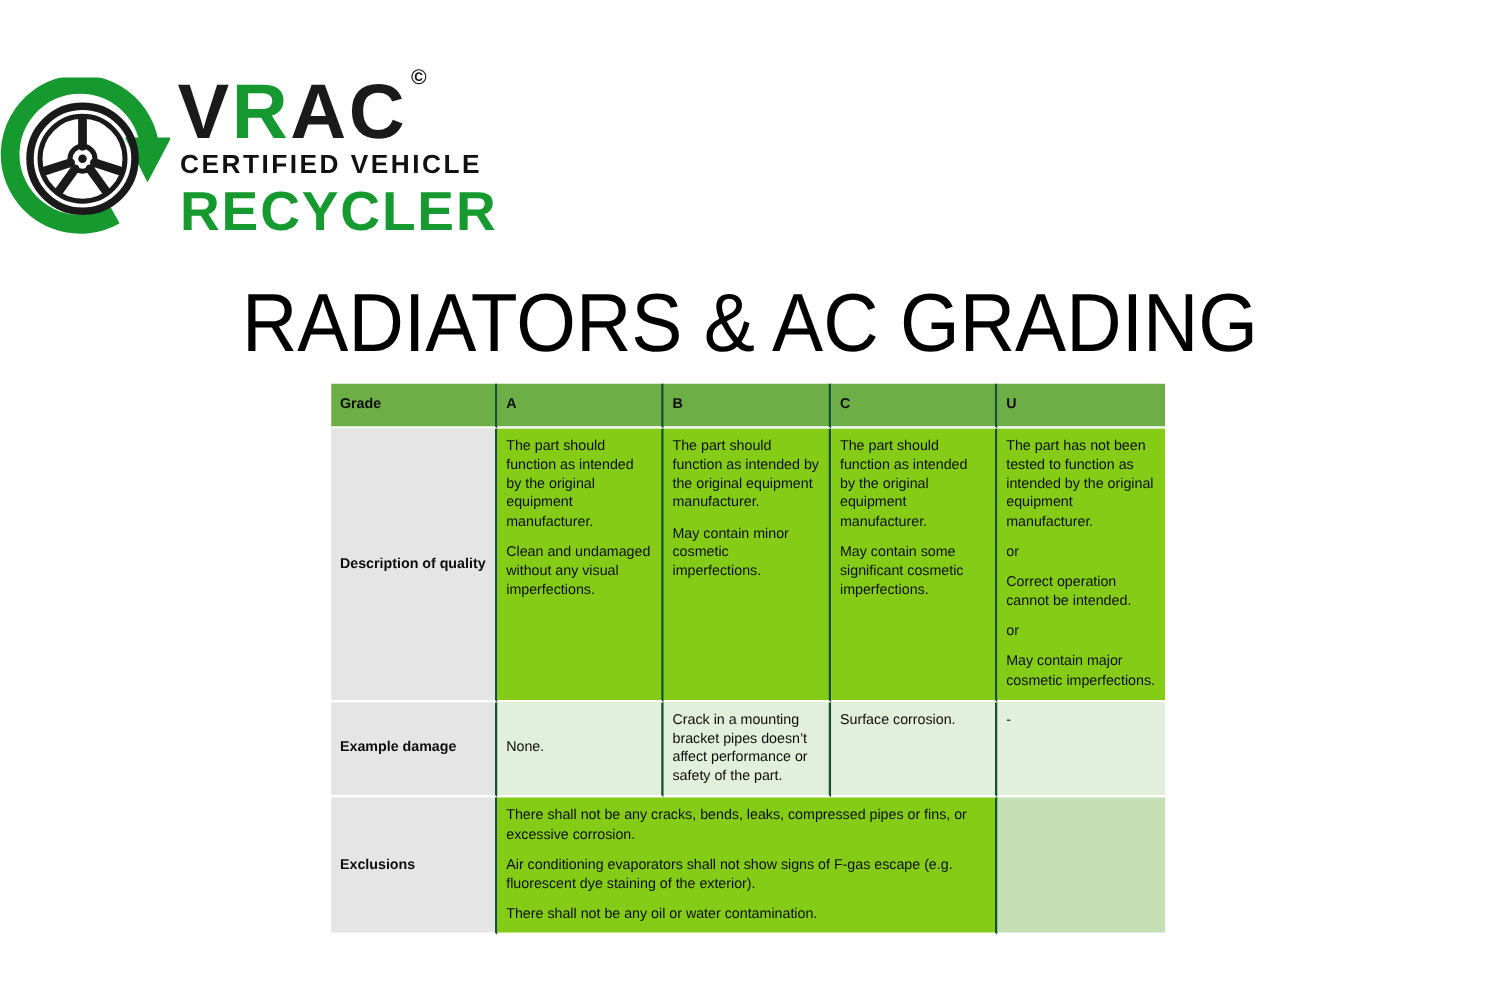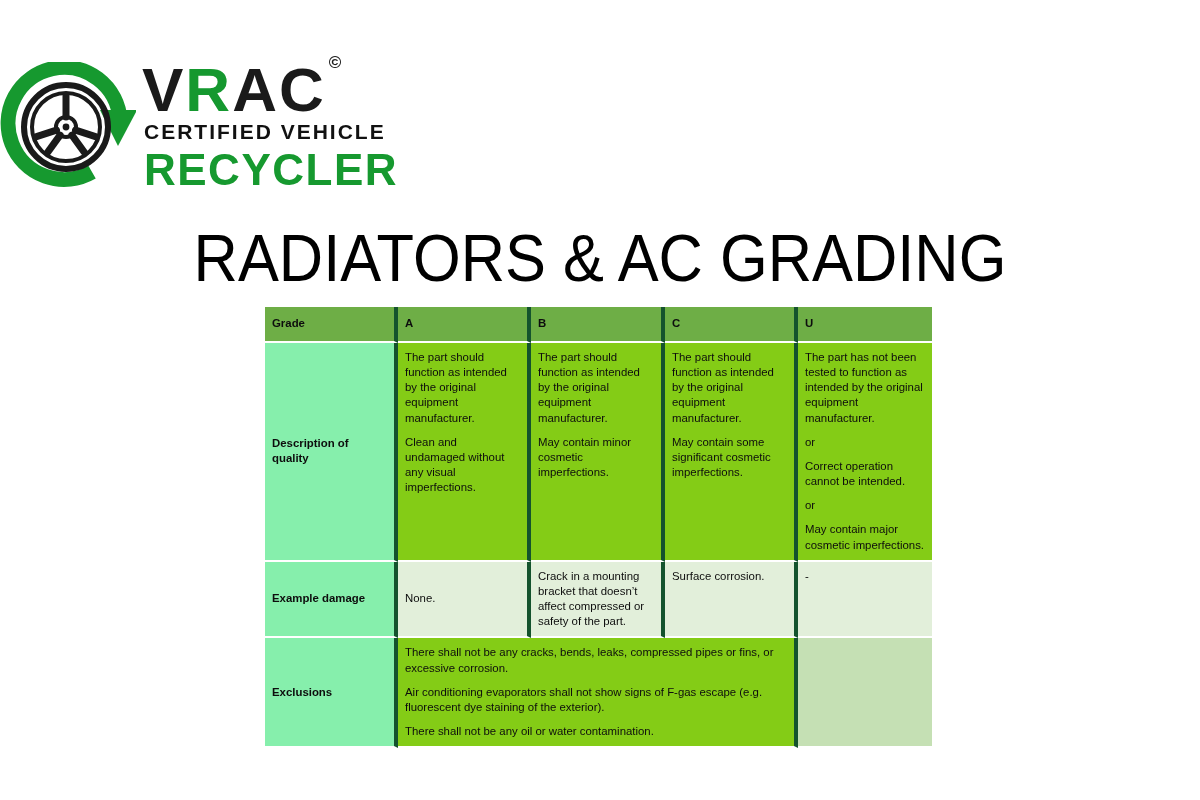--- a/index.html
+++ b/index.html
@@ -107,40 +107,40 @@
     border-collapse: separate;
     border-spacing: 0;
     table-layout: fixed;
   }
   #grading-table td, #grading-table th {
     vertical-align: top;
     padding: 7px 7px 7px 7px;
     font-size: 11.4px;
     line-height: 1.33;
     color: #0d0d0d;
-    border-right: 4px solid #14532d;
+    border-right: 2px solid #14532d;
     border-bottom: 2px solid #ffffff;
     text-align: left;
   }
   #grading-table td:last-child, #grading-table th:last-child {
     border-right: none;
   }
   .hdr {
     background: #6EAE46;
     font-weight: bold;
     font-size: 11.4px;
     height: 26px;
     vertical-align: middle !important;
     padding-top: 4px !important;
     padding-bottom: 4px !important;
   }
   .hdr-grade { text-align: left; }
   .hdr-letter { text-align: center; }
   .rowlabel {
-    background: #86efac;
+    background: #e5e5e5;
     font-weight: bold;
     vertical-align: middle !important;
   }
   .cell-light { background: #84cc16; }
   .cell-lighter { background: #E2EFDA; }
   .cell-empty { background: #C5E0B4; }
   .p { margin: 0 0 9px 0; }
   .p:last-child { margin-bottom: 0; }
   .mid { vertical-align: middle !important; margin-top: 24px; }
 </style>
@@ -228,21 +228,21 @@
         <p class="p">or</p>
         <p class="p">Correct operation cannot be intended.</p>
         <p class="p">or</p>
         <p class="p">May contain major cosmetic imperfections.</p>
       </td>
     </tr>
 
     <tr>
       <td class="rowlabel">Example damage</td>
       <td class="cell-lighter mid">None.</td>
-      <td class="cell-lighter">Crack in a mounting bracket that doesn’t affect compressed or safety of the part.</td>
+      <td class="cell-lighter">Crack in a mounting bracket pipes doesn’t affect performance or safety of the part.</td>
       <td class="cell-lighter">Surface corrosion.</td>
       <td class="cell-lighter">-</td>
     </tr>
 
     <tr>
       <td class="rowlabel">Exclusions</td>
       <td class="cell-light" colspan="3">
         <p class="p">There shall not be any cracks, bends, leaks, compressed pipes or fins, or excessive corrosion.</p>
         <p class="p">Air conditioning evaporators shall not show signs of F-gas escape (e.g. fluorescent dye staining of the exterior).</p>
         <p class="p">There shall not be any oil or water contamination.</p>

